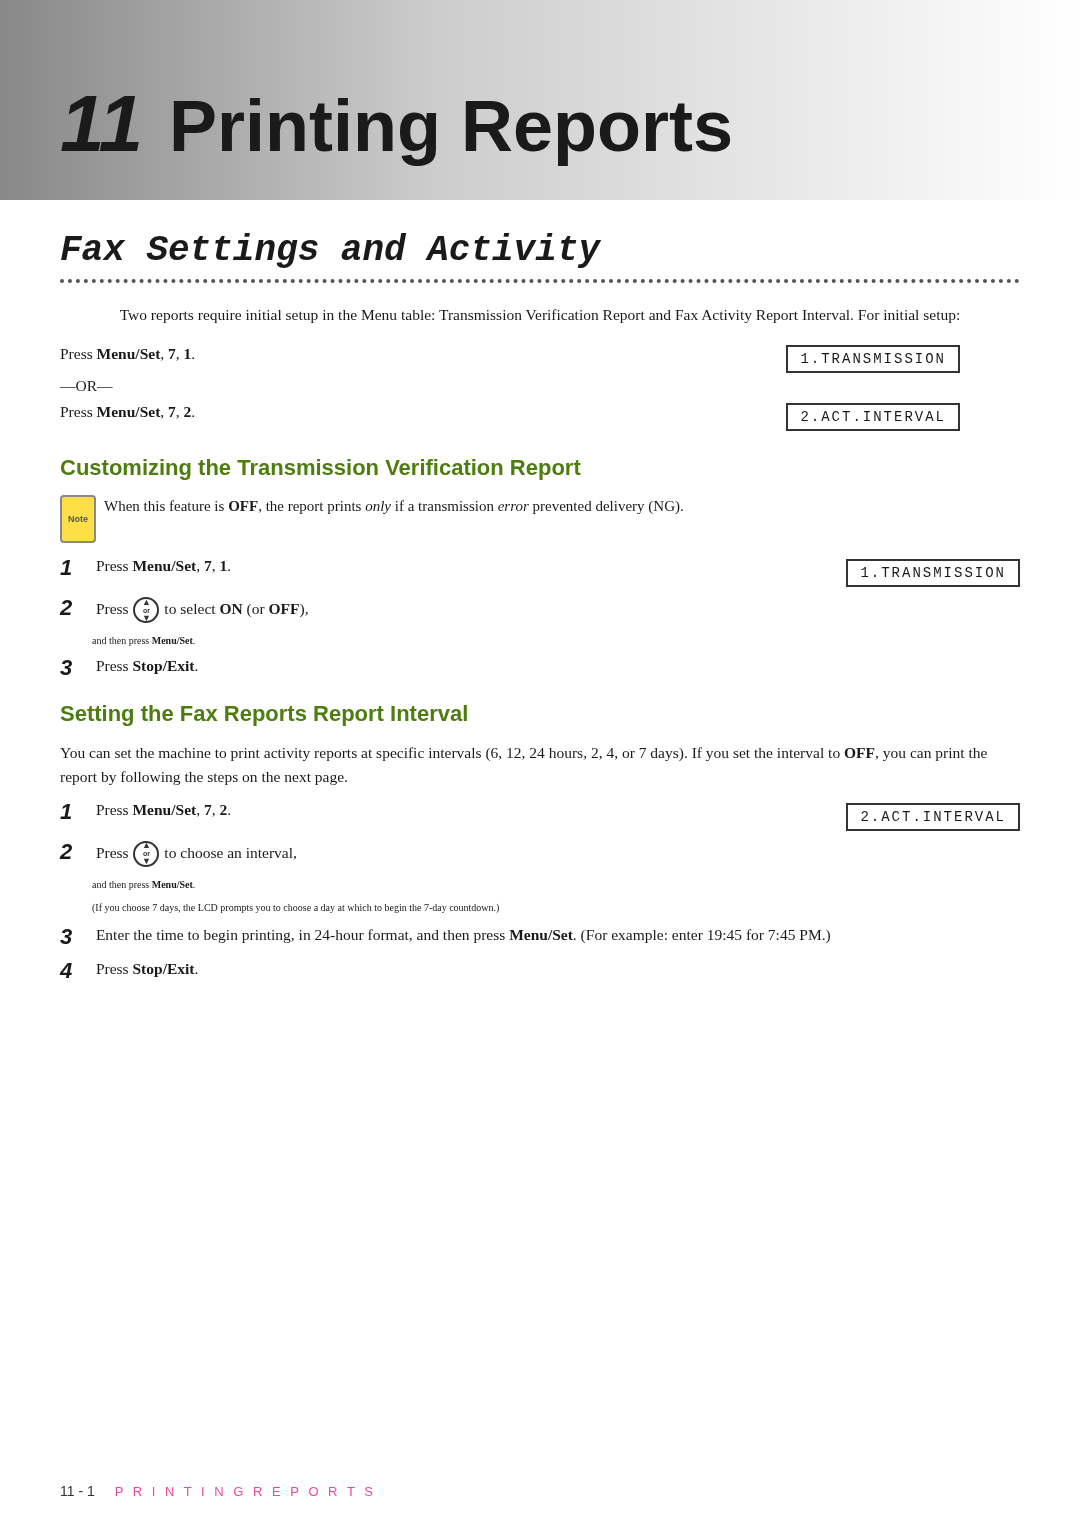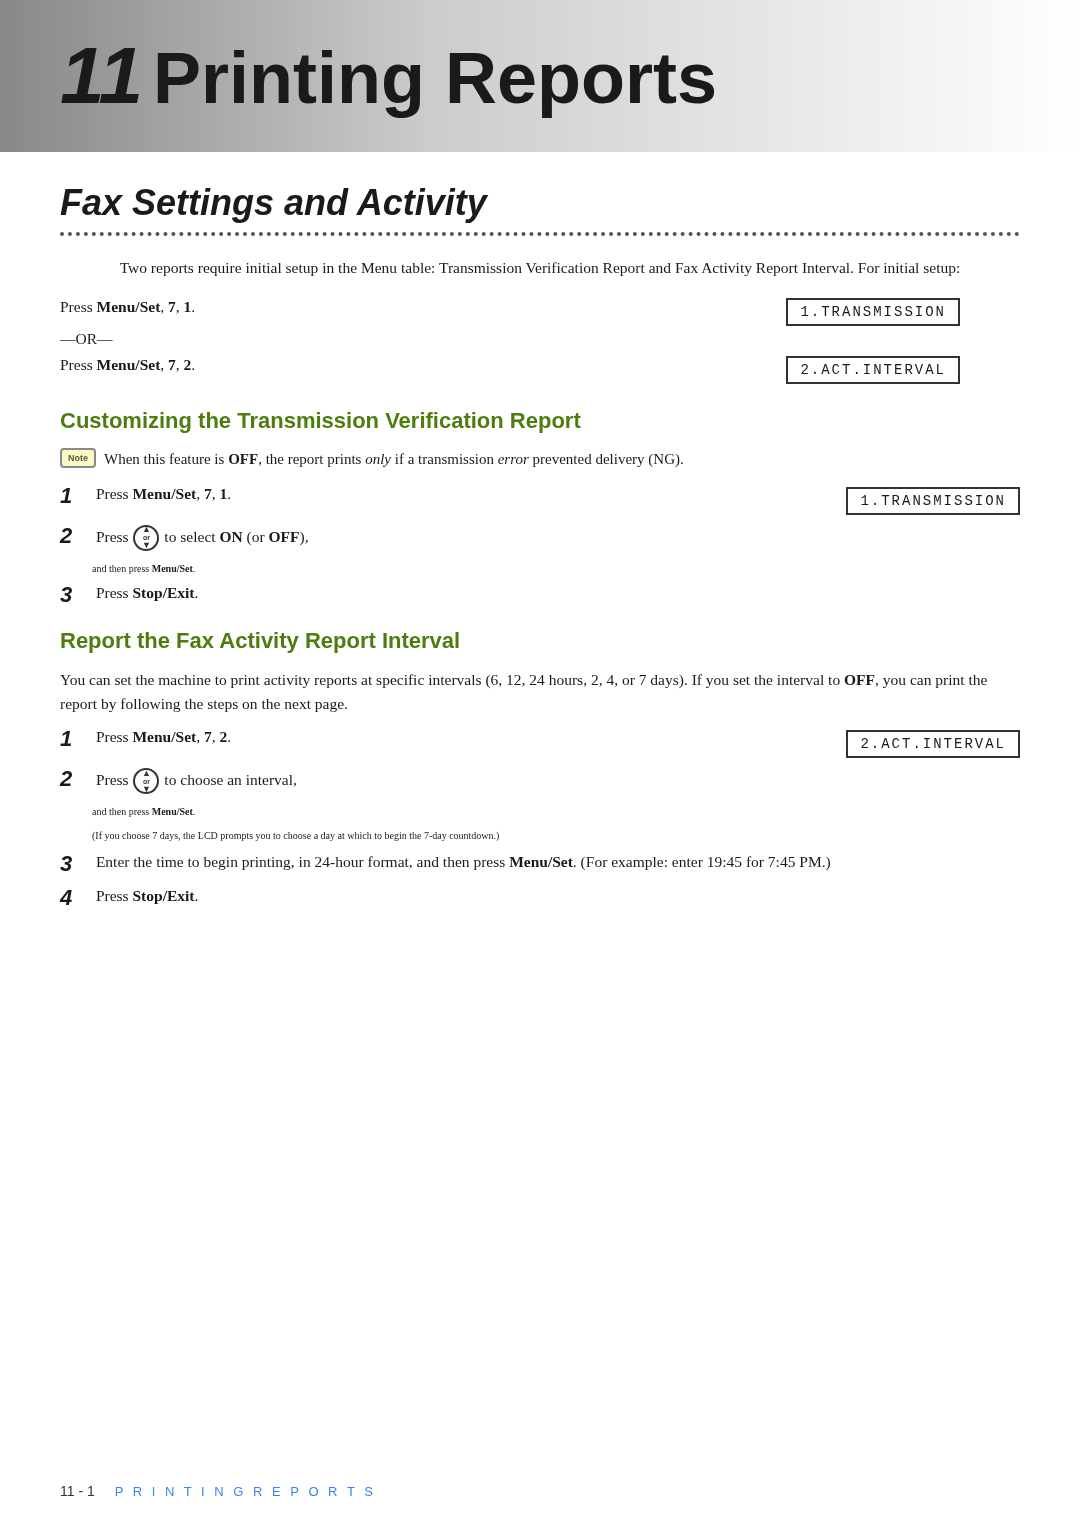--- a/index.html
+++ b/index.html
@@ -33,39 +33,40 @@
       margin-bottom: 30px;
     }
 
     .chapter-title {
       font-size: 72px;
       font-weight: 900;
       color: #1a1a1a;
       font-family: Arial, sans-serif;
       display: flex;
       align-items: baseline;
-      gap: 0px;
+      gap: 16px;
+      margin-top: 48px;
     }
 
     .chapter-number {
       font-size: 80px;
       font-weight: 900;
       font-style: italic;
       color: #1a1a1a;
       font-family: Arial, sans-serif;
       margin-right: 10px;
     }
 
     
     .section-title {
       font-size: 36px;
       font-weight: bold;
       font-style: italic;
       color: #1a1a1a;
-      font-family: Liberation Sans, sans-serif;
+      font-family: Liberation Mono, monospace;
       padding: 0 60px;
       margin-bottom: 8px;
     }
 
     
     .dotted-divider {
       padding: 0 60px;
       margin-bottom: 20px;
     }
 
@@ -135,33 +136,33 @@
     
     .note-container {
       display: flex;
       align-items: flex-start;
       margin-bottom: 14px;
       gap: 8px;
     }
 
     .note-icon {
       width: 36px;
-      height: 20px;
+      height: 48px;
       border: 2px solid #888;
       border-radius: 4px;
       display: flex;
       align-items: center;
       justify-content: center;
       font-size: 9px;
       font-family: Arial, sans-serif;
       font-weight: bold;
       color: #555;
       flex-shrink: 0;
       margin-top: 0px;
-      background: #fef9c3;
+      background: #fde047;
       letter-spacing: 0px;
     }
 
     .note-text {
       font-size: 15px;
       line-height: 1.5;
       font-family: 'Times New Roman', Times, serif;
     }
 
     
@@ -266,21 +267,21 @@
       font-size: 14px;
       font-family: Arial, sans-serif;
       color: #333;
       text-align: right;
     }
 
     .footer-title {
       font-size: 13px;
       font-family: Arial, sans-serif;
       letter-spacing: 3px;
-      color: #3b82f6;
+      color: #ec4899;
       text-transform: uppercase;
     }
   </style>
 </head>
 <body>
 
 <div class="page-container">
 
   <div class="chapter-header">
     <div class="chapter-title">
@@ -353,21 +354,21 @@
       and then press <strong>Menu/Set</strong>.
     </div>
 
     <div class="step">
       <span class="step-number">3</span>
       <span class="step-content">
         &nbsp;Press <strong>Stop/Exit</strong>.
       </span>
     </div>
 
-    <div class="subsection-heading" style="margin-top: 20px;">Report the Fax Activity Report Interval</div>
+    <div class="subsection-heading" style="margin-top: 20px;">Setting the Fax Reports Report Interval</div>
 
     <p class="body-text">
       You can set the machine to print activity reports at specific intervals (6, 12, 24 hours, 2, 4, or 7 days). If you set the interval to <strong>OFF</strong>, you can print the report by following the steps on the next page.
     </p>
 
     <div class="step">
       <div class="step-row">
         <div class="step-left">
           <span class="step-number">1</span>
           <span class="step-content">

